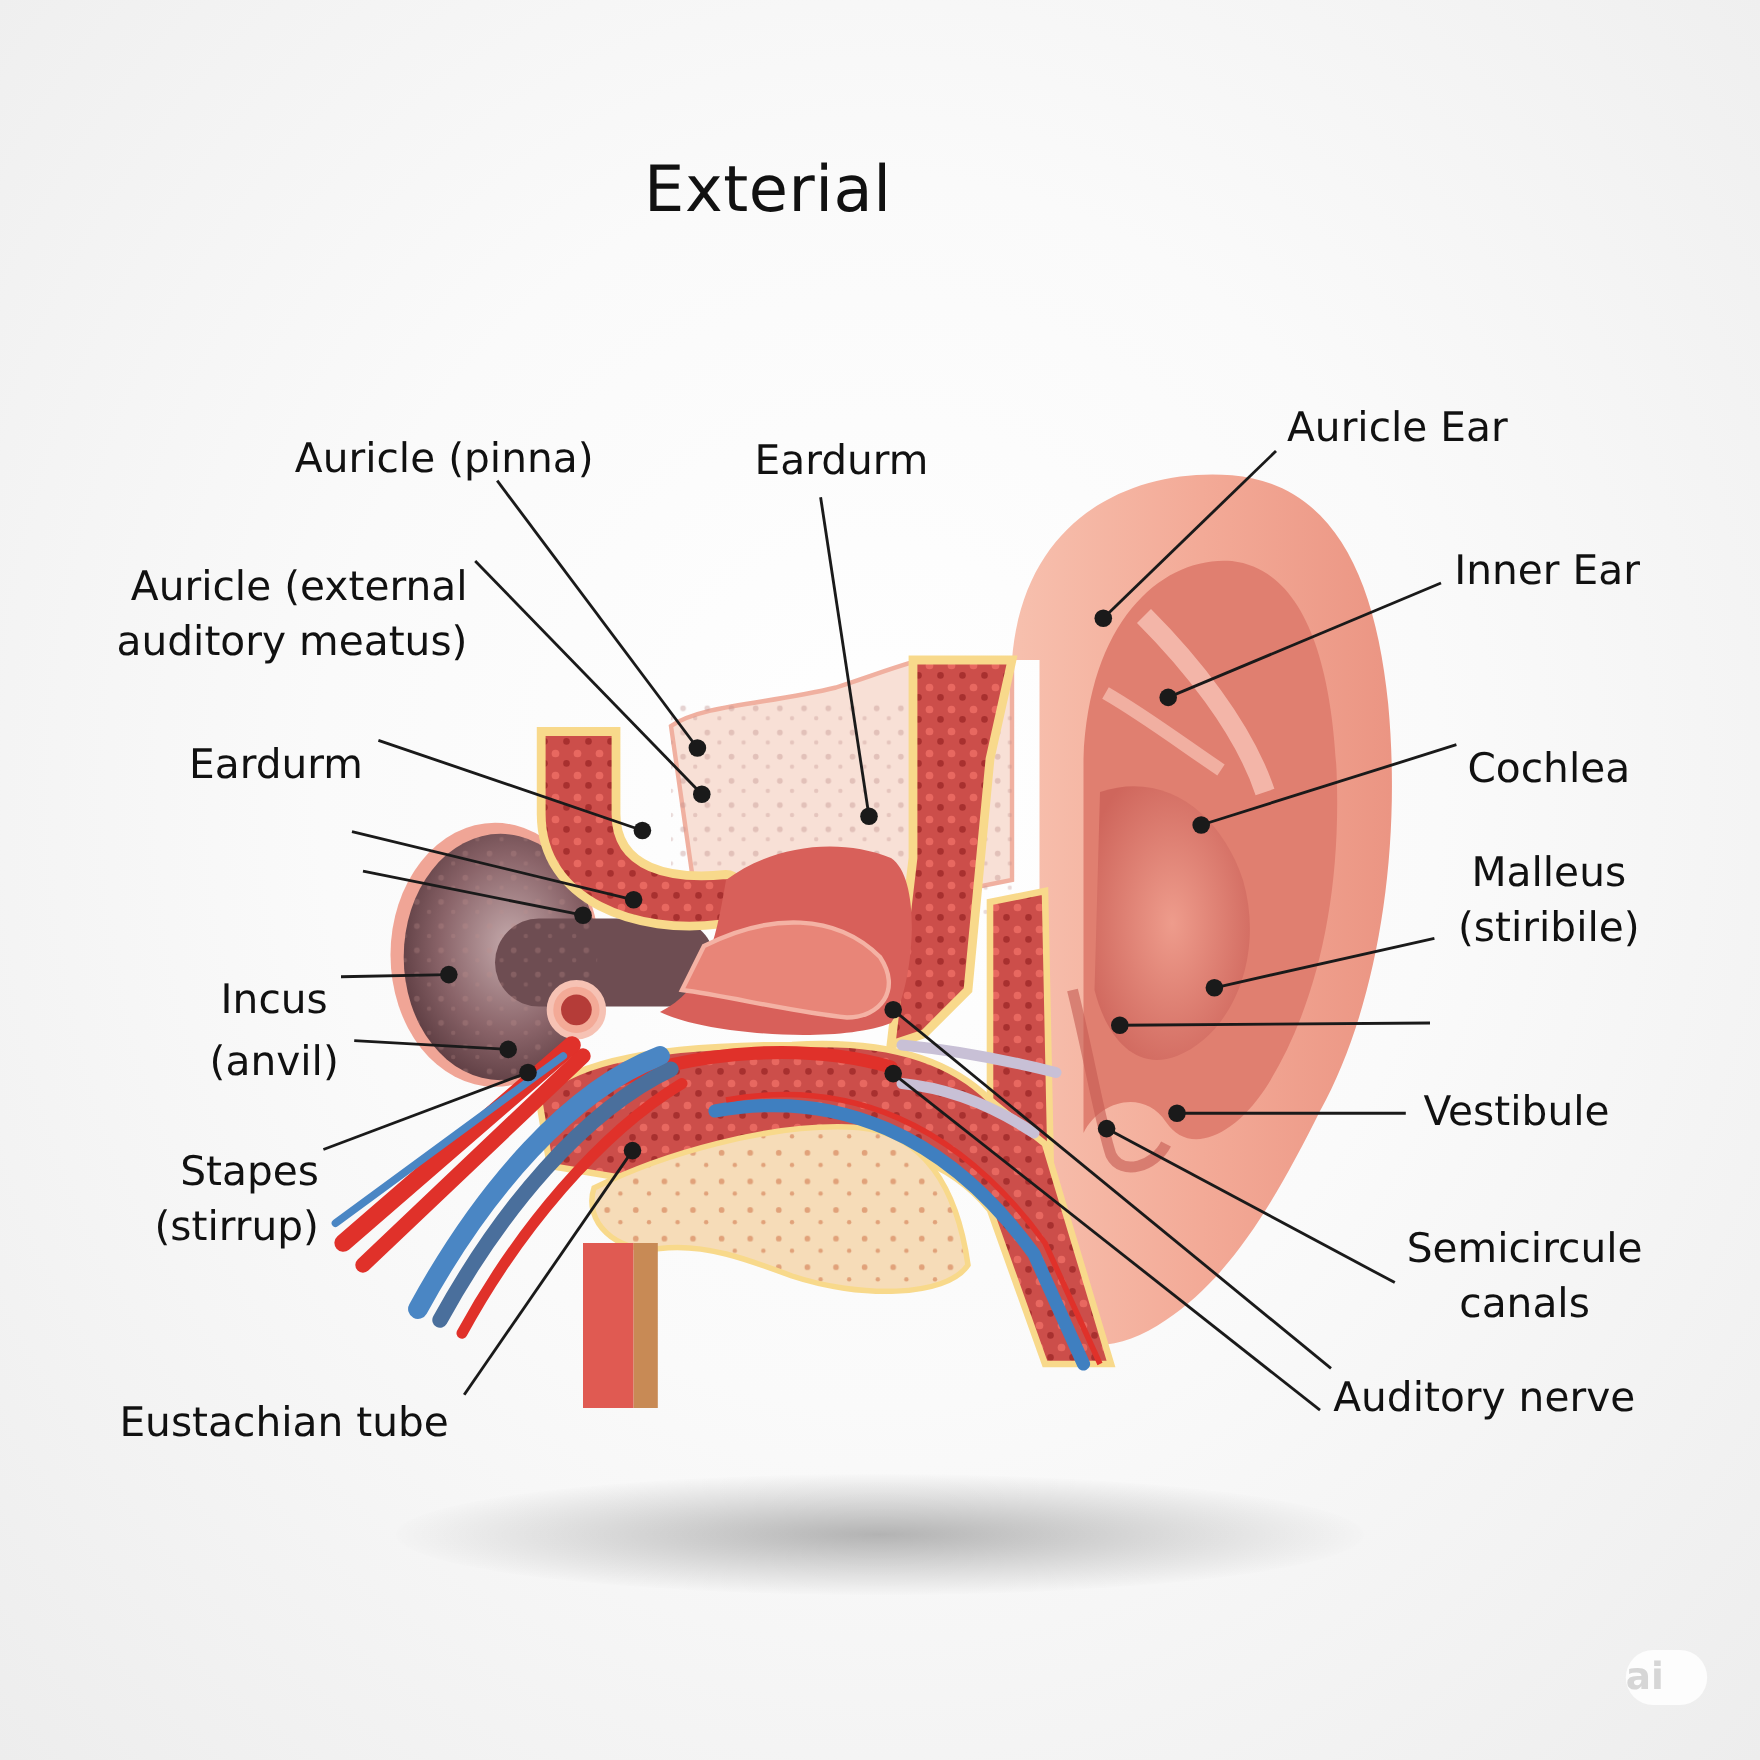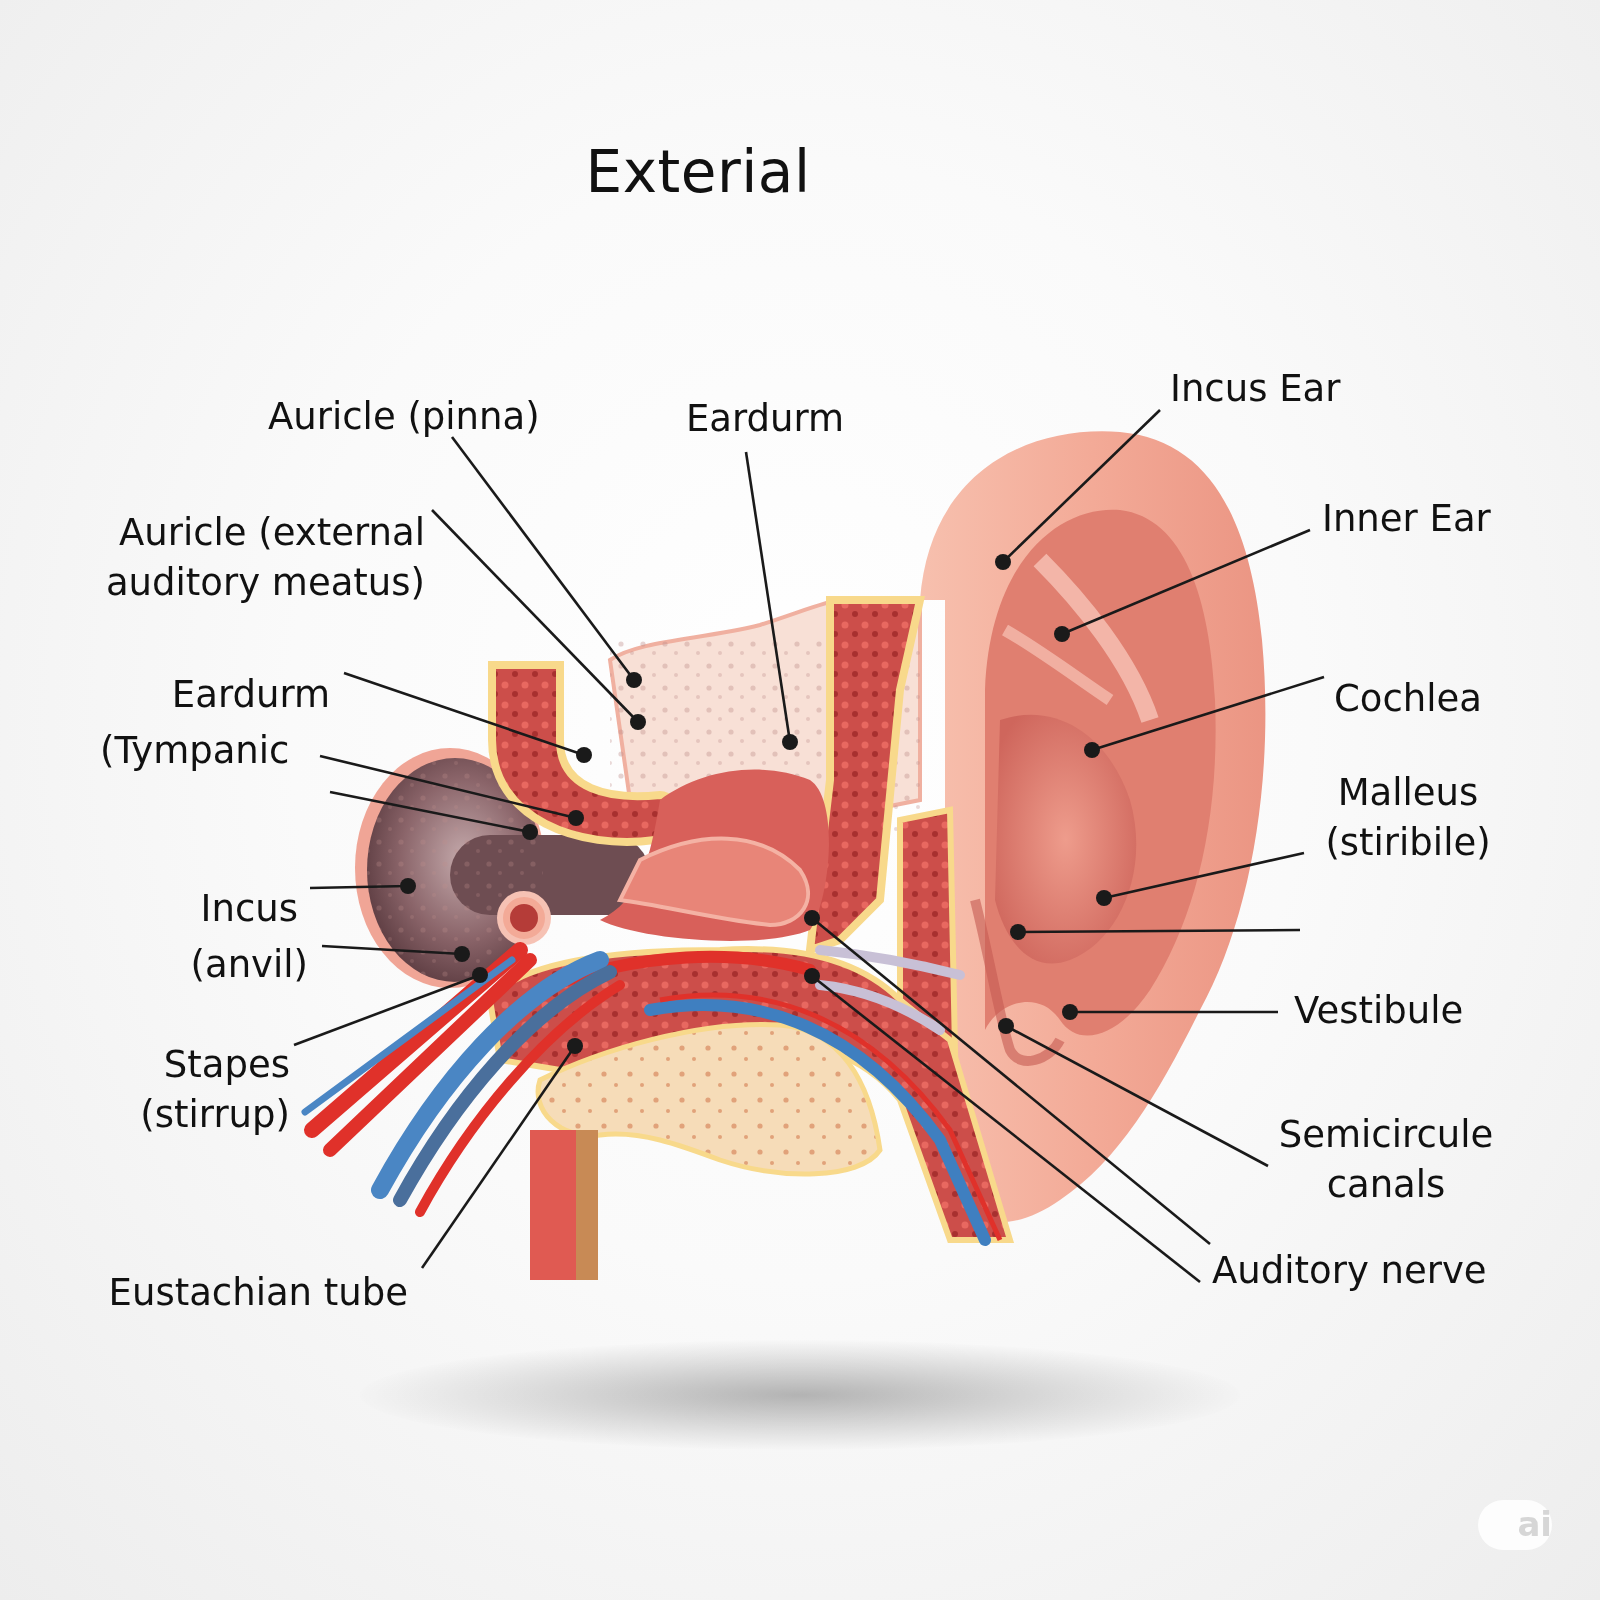--- a/index.html
+++ b/index.html
@@ -7,21 +7,21 @@
     background:radial-gradient(ellipse at 50% 45%, #ffffff 0%, #fafafa 45%, #ededed 100%);
     font-family:"DejaVu Sans","Liberation Sans",sans-serif;position:relative;}
   #stage{position:absolute;left:0;top:0;width:1600px;height:1600px;}
   .title{position:absolute;left:0;width:1396px;top:138px;text-align:center;font-size:58px;color:#111;letter-spacing:0.5px;}
   .label{position:absolute;font-size:37px;line-height:50px;color:#111;white-space:nowrap;}
   .label.r{text-align:right;margin-top:24px;}
   .label.c{text-align:center;}
   .shadow{position:absolute;left:360px;top:1340px;width:880px;height:110px;border-radius:50%;
     background:radial-gradient(ellipse at center, rgba(0,0,0,0.28) 0%, rgba(0,0,0,0.10) 45%, rgba(0,0,0,0) 72%);}
   .wm{position:absolute;left:1478px;top:1500px;width:74px;height:50px;border-radius:25px;background:rgba(255,255,255,0.85);
-    color:#d6d6d6;font-size:34px;font-weight:bold;text-align:right;line-height:48px;}
+    color:#d6d6d6;font-size:34px;font-weight:bold;text-align:left;line-height:48px;}
   svg{position:absolute;left:0;top:0;}
 </style>
 </head>
 <body>
 
 <div id="stage">
   <div class="shadow"></div>
 
   <svg id="art" width="1600" height="1600" viewBox="0 0 1600 1600">
     <defs>
@@ -157,40 +157,39 @@
         <div>Auricle (pinna)</div>
       </div>
       <div class="label r" style="left: 100px; top: 484px; width: 325px;">
         <div>Auricle (external</div>
         <div>auditory meatus)</div>
       </div>
       <div class="label r" style="left: 160px; top: 646px; width: 170px;">
         <div>Eardurm</div>
       </div>
       <div class="label l" style="left: 100px; top: 726px; width: 215px;">
-        <div>(Tympanic</div>
       </div>
       <div class="label r" style="left: 188px; top: 860px; width: 110px;">
         <div>Incus</div>
       </div>
       <div class="label r" style="left: 188px; top: 916px; width: 120px;">
         <div>(anvil)</div>
       </div>
       <div class="label r" style="left: 132px; top: 1016px; width: 158px;">
         <div>Stapes</div>
         <div>(stirrup)</div>
       </div>
       <div class="label r" style="left: 94px; top: 1244px; width: 314px;">
         <div>Eustachian tube</div>
       </div>
       <div class="label c" style="left: 680px; top: 394px; width: 170px;">
         <div>Eardurm</div>
       </div>
       <div class="label l" style="left: 1170px; top: 364px; width: 220px;">
-        <div>Incus Ear</div>
+        <div>Auricle Ear</div>
       </div>
       <div class="label l" style="left: 1322px; top: 494px; width: 200px;">
         <div>Inner Ear</div>
       </div>
       <div class="label l" style="left: 1334px; top: 634px; width: 170px; margin-top: 40px;">
         <div>Cochlea</div>
       </div>
       <div class="label c" style="left: 1318px; top: 768px; width: 180px;">
         <div>Malleus</div>
         <div>(stiribile)</div>

